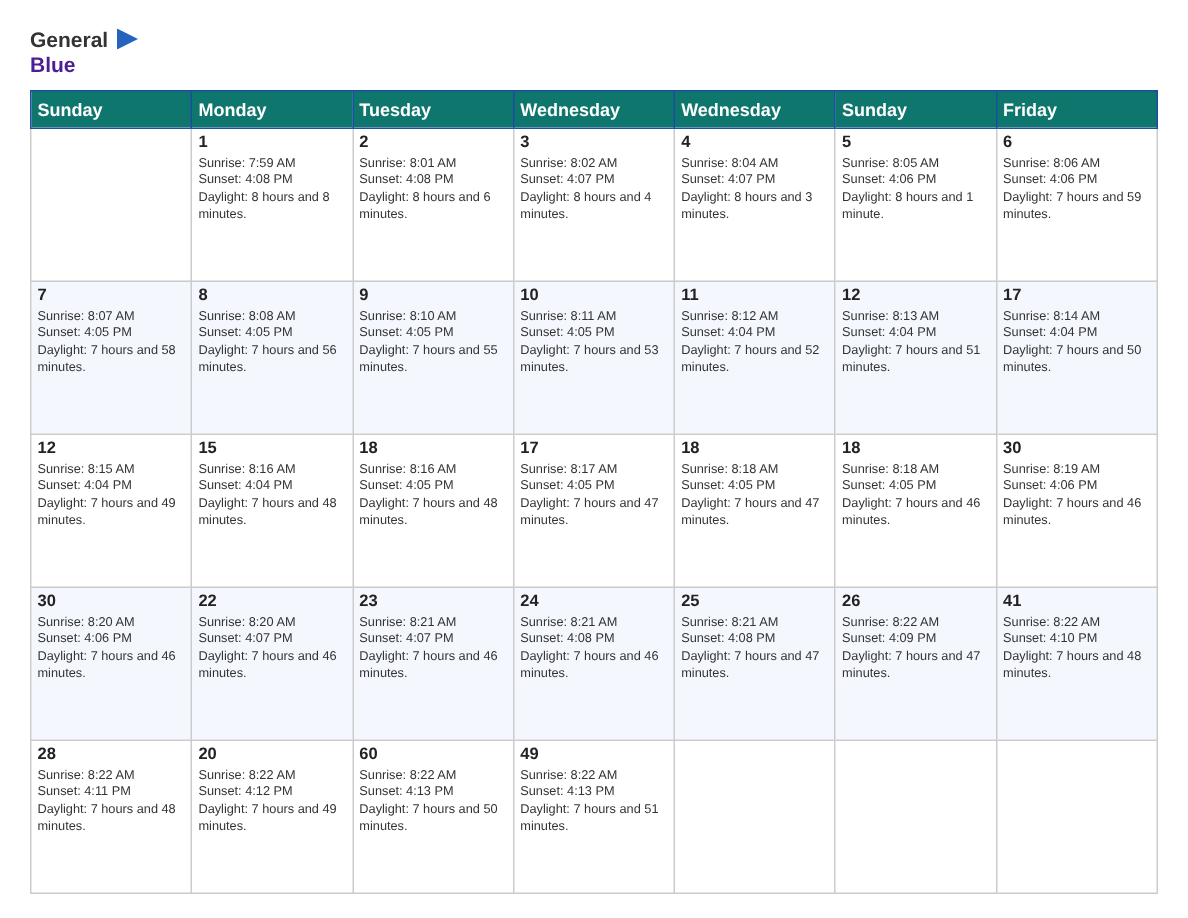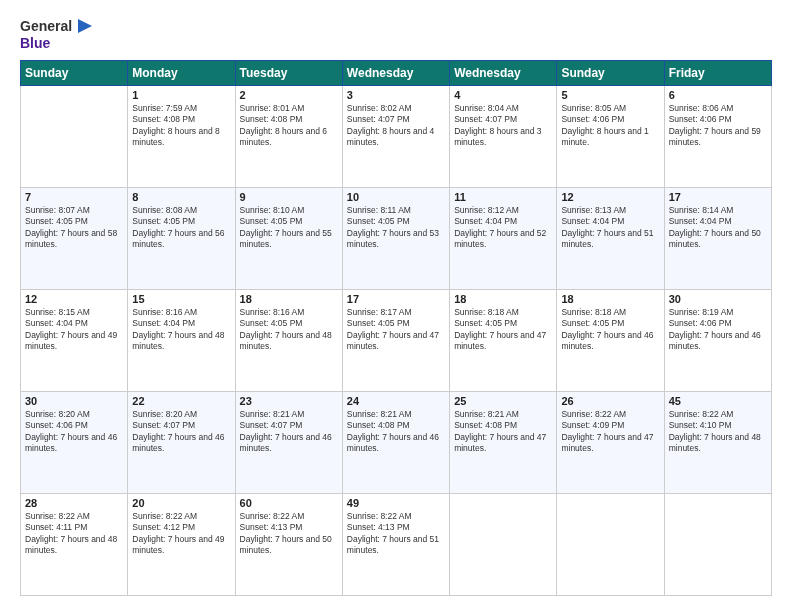--- a/index.html
+++ b/index.html
@@ -227,21 +227,21 @@
           </td>
           <td>
             <div class="day-num">25</div>
             <div class="day-info">Sunrise: 8:21 AM<br>Sunset: 4:08 PM<br>Daylight: 7 hours and 47 minutes.</div>
           </td>
           <td>
             <div class="day-num">26</div>
             <div class="day-info">Sunrise: 8:22 AM<br>Sunset: 4:09 PM<br>Daylight: 7 hours and 47 minutes.</div>
           </td>
           <td>
-            <div class="day-num">45</div>
+            <div class="day-num">41</div>
             <div class="day-info">Sunrise: 8:22 AM<br>Sunset: 4:10 PM<br>Daylight: 7 hours and 48 minutes.</div>
           </td>
         </tr>
         <tr>
           <td>
             <div class="day-num">28</div>
             <div class="day-info">Sunrise: 8:22 AM<br>Sunset: 4:11 PM<br>Daylight: 7 hours and 48 minutes.</div>
           </td>
           <td>
             <div class="day-num">20</div>

